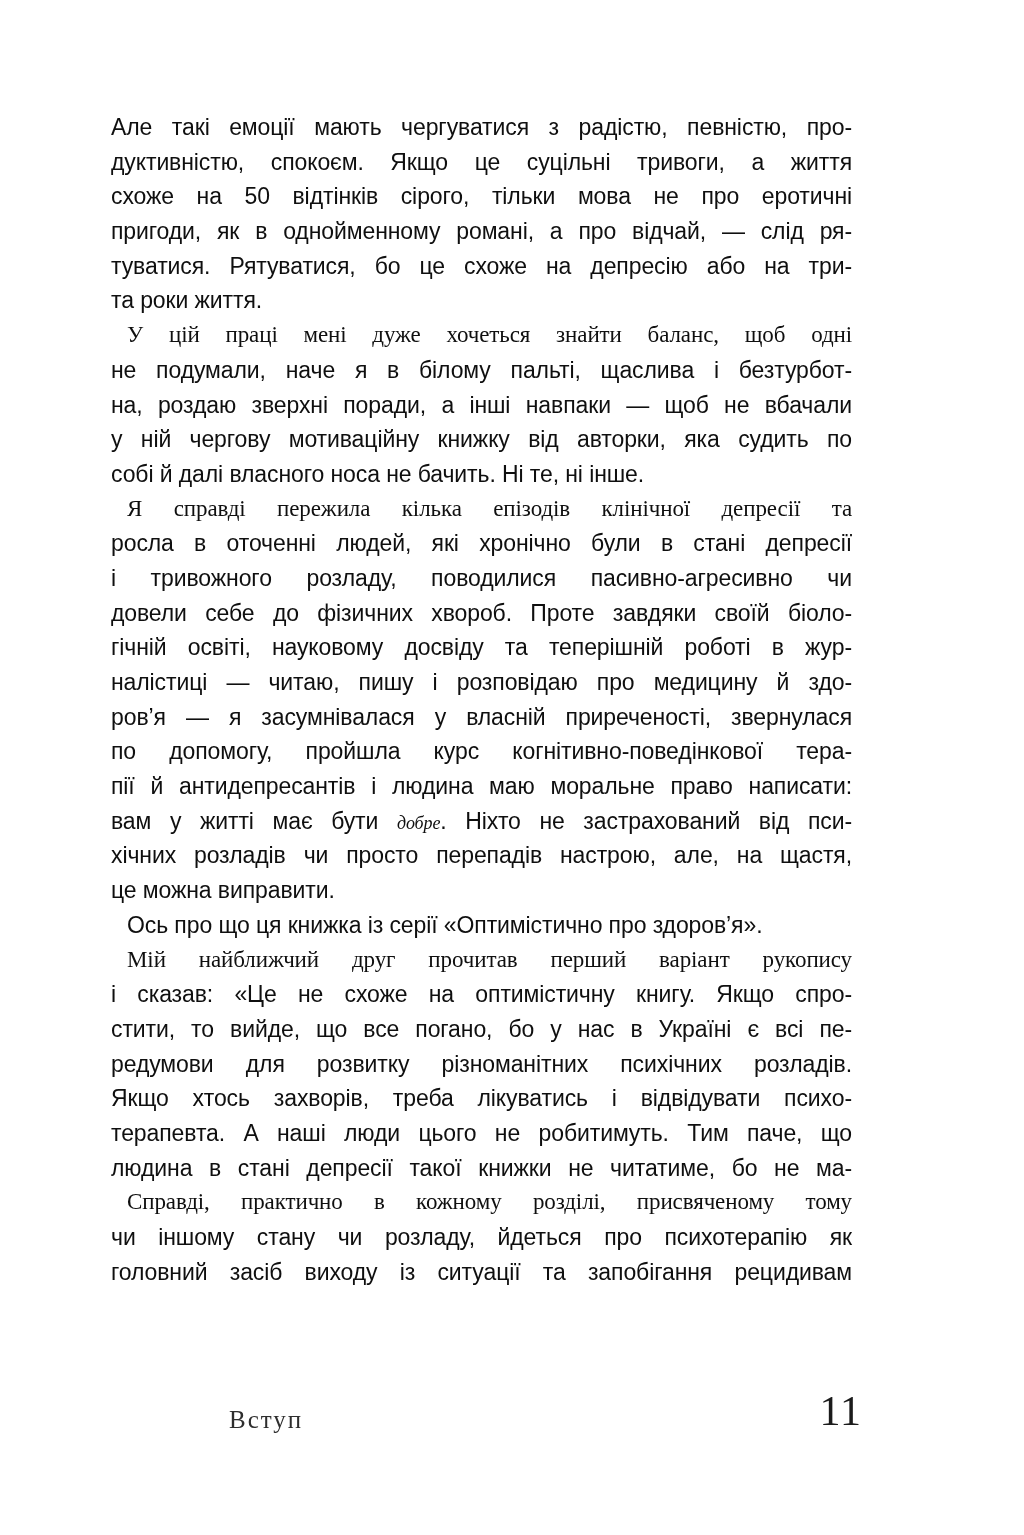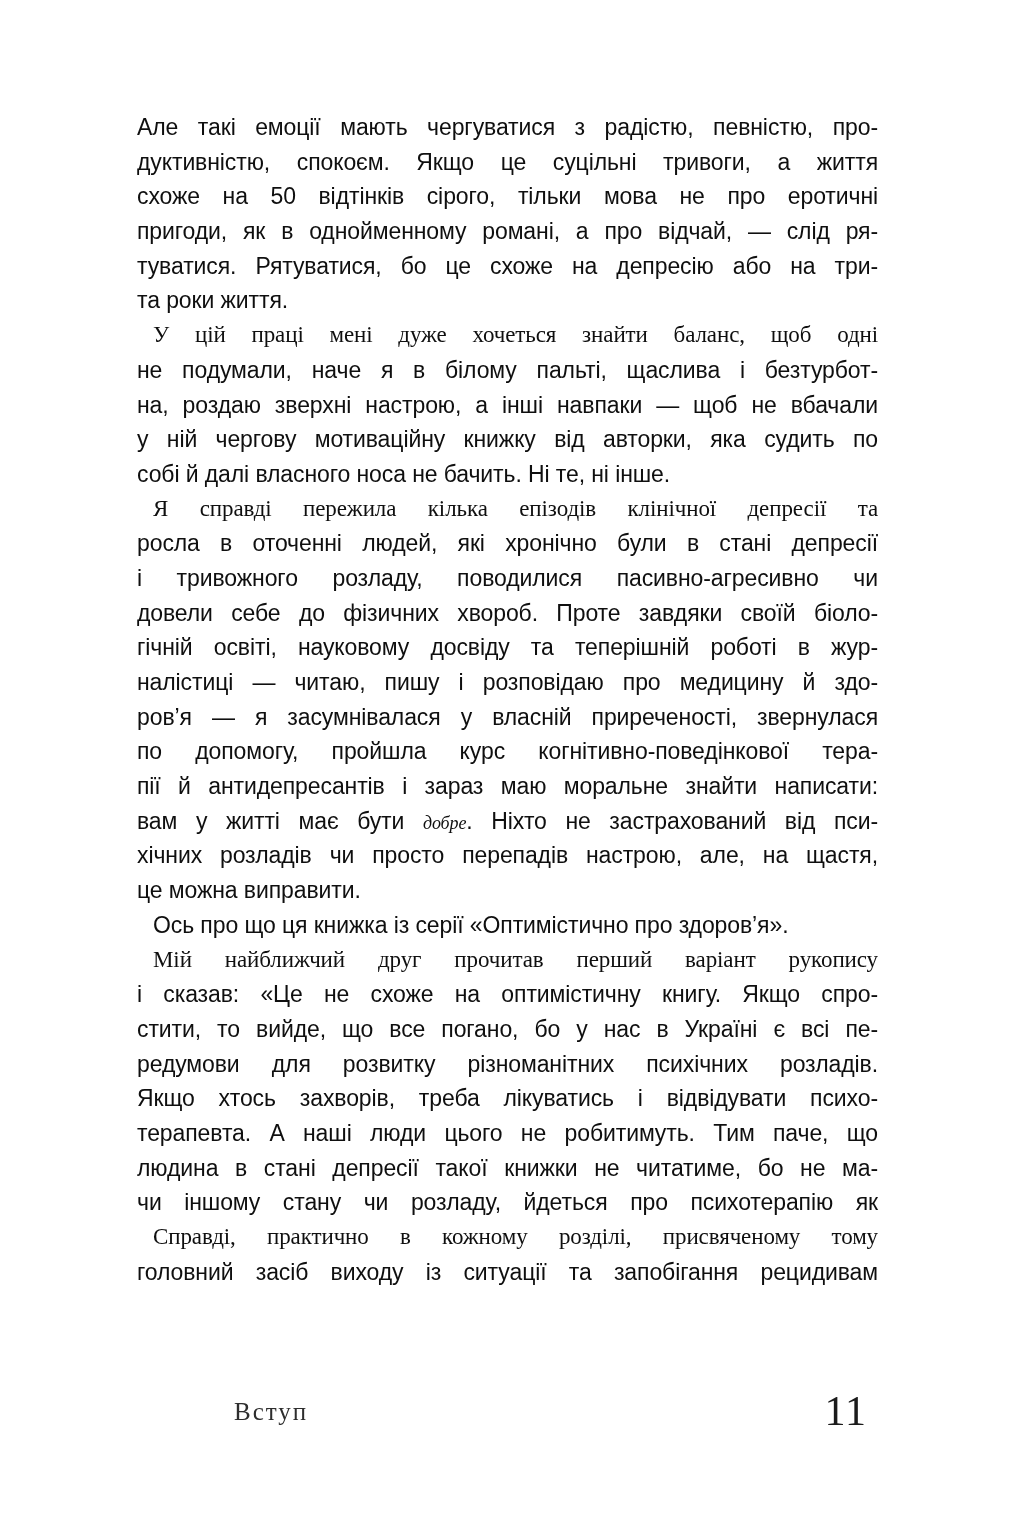--- a/index.html
+++ b/index.html
@@ -8,21 +8,20 @@
     width: 1024px;
     height: 1535px;
     overflow: hidden;
   }
   .page {
     position: absolute;
     left: 0; top: 0;
     width: 868px;
     height: 1535px;
     background: var(--bg, #ffffff);
-    margin-left: 26px;
   }
   .body-text {
     position: absolute;
     left: 111px;
     top: 110px;
     width: 741px;
     color: var(--body, #0f0f0f);
     font-family: "Liberation Sans", sans-serif;
     font-size: 23px;
     line-height: 34.7px;
@@ -41,26 +40,26 @@
   }
   .line.indent { padding-left: 16px; }
   .line.indent.just { padding-left: 16px; font-family: Liberation Serif, serif; }
   .em-italic {
     font-family: "Liberation Serif", serif;
     font-style: italic;
     font-size: 18px;
   }
   .footer {
     position: absolute;
-    left: 100px;
+    left: 121px;
     top: 1390px;
     width: 741px;
     display: flex;
     justify-content: space-between;
-    align-items: center;
+    align-items: flex-end;
   }
   .footer-section {
     margin-left: 108px;
     font-family: "Liberation Serif", serif;
     font-size: 25px;
     letter-spacing: 2px;
     line-height: 1;
     color: var(--footer, #2e2e2e);
   }
   .page-number {
@@ -80,53 +79,53 @@
         <div class="line just">Але такі емоції мають чергуватися з радістю, певністю, про-</div>
         <div class="line just">дуктивністю, спокоєм. Якщо це суцільні тривоги, а життя</div>
         <div class="line just">схоже на 50 відтінків сірого, тільки мова не про еротичні</div>
         <div class="line just">пригоди, як в однойменному романі, а про відчай, — слід ря-</div>
         <div class="line just">туватися. Рятуватися, бо це схоже на депресію або на три-</div>
         <div class="line">та роки життя.</div>
       </div>
       <div class="para">
         <div class="line indent just">У цій праці мені дуже хочеться знайти баланс, щоб одні</div>
         <div class="line just">не подумали, наче я в білому пальті, щаслива і безтурбот-</div>
-        <div class="line just">на, роздаю зверхні настрою, а інші навпаки — щоб не вбачали</div>
+        <div class="line just">на, роздаю зверхні поради, а інші навпаки — щоб не вбачали</div>
         <div class="line just">у ній чергову мотиваційну книжку від авторки, яка судить по</div>
         <div class="line">собі й далі власного носа не бачить. Ні те, ні інше.</div>
       </div>
       <div class="para">
         <div class="line indent just">Я справді пережила кілька епізодів клінічної депресії та</div>
         <div class="line just">росла в оточенні людей, які хронічно були в стані депресії</div>
         <div class="line just">і тривожного розладу, поводилися пасивно-агресивно чи</div>
         <div class="line just">довели себе до фізичних хвороб. Проте завдяки своїй біоло-</div>
         <div class="line just">гічній освіті, науковому досвіду та теперішній роботі в жур-</div>
         <div class="line just">налістиці — читаю, пишу і розповідаю про медицину й здо-</div>
         <div class="line just">ров’я — я засумнівалася у власній приреченості, звернулася</div>
         <div class="line just">по допомогу, пройшла курс когнітивно-поведінкової тера-</div>
-        <div class="line just">пії й антидепресантів і зараз маю моральне знайти написати:</div>
+        <div class="line just">пії й антидепресантів і людина маю моральне право написати:</div>
         <div class="line just"><span>вам у житті має бути </span><span class="em-italic">добре</span><span>. Ніхто не застрахований від пси-</span></div>
         <div class="line just">хічних розладів чи просто перепадів настрою, але, на щастя,</div>
         <div class="line">це можна виправити.</div>
       </div>
       <div class="para">
         <div class="line indent">Ось про що ця книжка із серії «Оптимістично про здоров’я».</div>
       </div>
       <div class="para">
         <div class="line indent just">Мій найближчий друг прочитав перший варіант рукопису</div>
         <div class="line just">і сказав: «Це не схоже на оптимістичну книгу. Якщо спро-</div>
         <div class="line just">стити, то вийде, що все погано, бо у нас в Україні є всі пе-</div>
         <div class="line just">редумови для розвитку різноманітних психічних розладів.</div>
         <div class="line just">Якщо хтось захворів, треба лікуватись і відвідувати психо-</div>
         <div class="line just">терапевта. А наші люди цього не робитимуть. Тим паче, що</div>
         <div class="line just">людина в стані депресії такої книжки не читатиме, бо не ма-</div>
       </div>
       <div class="para">
+        <div class="line indent just">Справді, практично в кожному розділі, присвяченому тому</div>
         <div class="line just">чи іншому стану чи розладу, йдеться про психотерапію як</div>
-        <div class="line indent just">Справді, практично в кожному розділі, присвяченому тому</div>
         <div class="line just">головний засіб виходу із ситуації та запобігання рецидивам</div>
       </div>
     </main>
   <footer class="footer">
     <span class="footer-section">Вступ</span>
     <span class="page-number">11</span>
   </footer>
 </div>
 
 </body></html>

